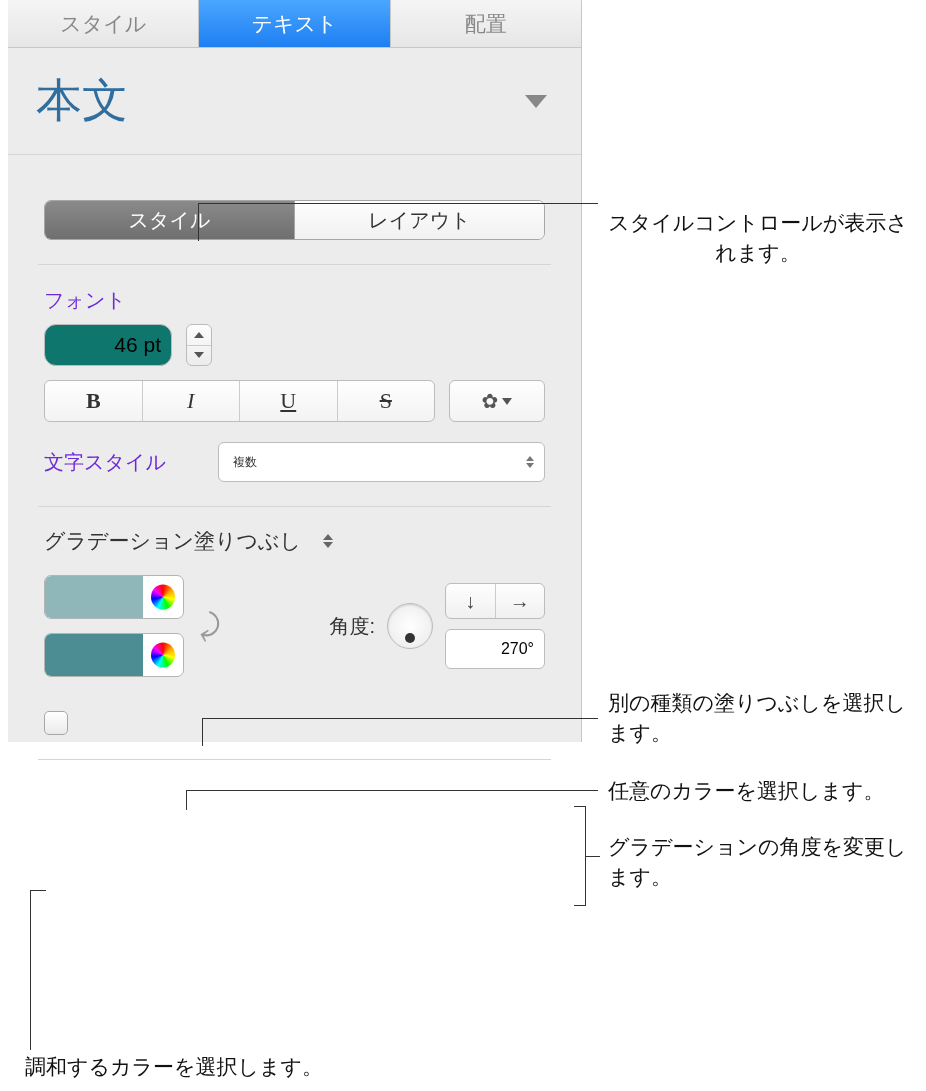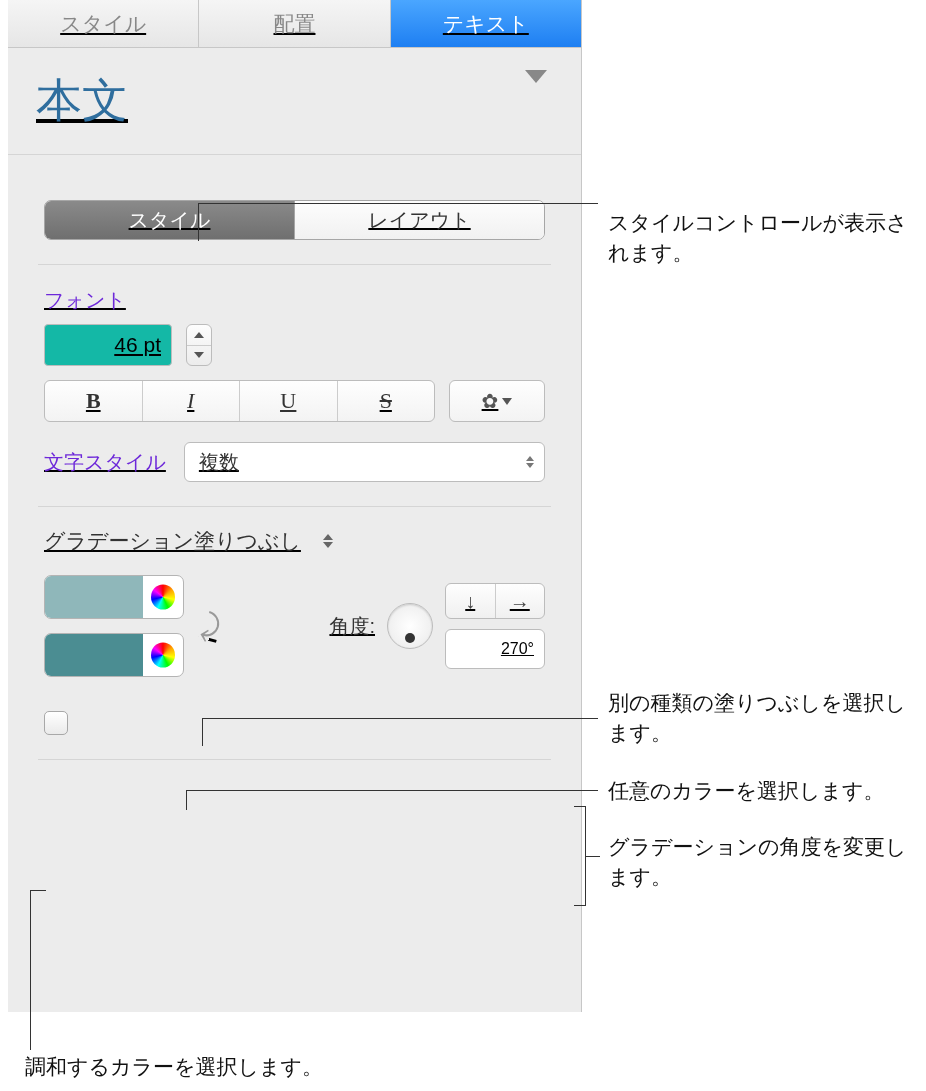--- a/index.html
+++ b/index.html
@@ -7,25 +7,24 @@
     font-family: -apple-system, "Hiragino Kaku Gothic ProN", "ヒラギノ角ゴ ProN", sans-serif;
     background: #fff;
     width: 926px;
     height: 1091px;
     position: relative;
   }
   .panel {
     position: absolute;
     left: 8px; top: 0;
     width: 574px;
-    height: 1012px;
+    height: 742px;
     background: #ececec;
     border: 1px solid #c7c7c7;
     border-width: 0 1px 0 0;
-    text-decoration: underline;
   }
 
   
   .top-tabs {
     display: flex;
     height: 48px;
     border-bottom: 1px solid #c7c7c7;
     background: linear-gradient(#f5f5f5,#e6e6e6);
   }
   .top-tab {
@@ -36,20 +35,21 @@
     border-right: 1px solid #c7c7c7;
   }
   .top-tab:last-child { border-right: none; }
   .top-tab.active {
     background: linear-gradient(#4aa6ff,#1e7ff2);
     color: #fff;
   }
 
   .paragraph-style-row {
     display: flex;
+    align-items: center;
     justify-content: space-between;
     padding: 22px 34px 22px 28px;
     border-bottom: 1px solid #d5d5d5;
   }
   .paragraph-style-name {
     font-size: 46px;
     font-weight: 300;
     color: #2f6e9e;
     font-family: "Gill Sans","Hiragino Sans",sans-serif;
   }
@@ -115,23 +115,23 @@
     border-right: 5px solid transparent;
   }
   .dd-arrows .up { border-bottom: 6px solid #fff; }
   .dd-arrows .down { border-top: 6px solid #fff; }
 
   .font-row1 { padding: 0 36px 14px; }
   .font-row2 { padding: 0 36px 14px; display: flex; gap: 14px; }
   .weight-dd { flex: 1; }
   .size-box {
     width: 128px;
-    background: #14b8a6;
+    background: #0f766e;
     border: 1px solid #bcbcbc;
-    border-radius: 4px;
+    border-radius: 12px;
     height: 42px;
     display: flex; align-items: center; justify-content: flex-end;
     padding: 0 10px 0 0;
     font-size: 21px;
   }
   .stepper {
     display: flex; flex-direction: column;
     width: 26px;
     border: 1px solid #bcbcbc;
     border-radius: 6px;
@@ -157,22 +157,23 @@
     border:1px solid #bcbcbc; border-radius:6px;
     background:linear-gradient(#fefefe,#f3f3f3);
     display:flex;align-items:center;justify-content:center; gap:4px;
   }
   .gear-ic { font-size:20px; color:#555; }
   .mini-chev { width:0;height:0;border-left:5px solid transparent;border-right:5px solid transparent;border-top:7px solid #555; }
 
   .charstyle-row { padding: 6px 36px 24px; display:flex; align-items:center; gap:18px; }
   .charstyle-dd {
     flex:1; background:#fff; border:1px solid #bcbcbc; border-radius:6px;
-    height:40px; display:flex;align-items:center; padding:0 34px 0 14px; font-size:20px; color:#333;
+    height:40px; display:flex;align-items:center; padding:0 34px 0 14px; font-size:12px; color:#333;
     position:relative;
+    margin-left:34px;
   }
   .dd-single-chev {
     position:absolute; right:10px; top:50%; transform:translateY(-50%);
     display:flex;flex-direction:column;gap:2px;
   }
   .dd-single-chev .u{width:0;height:0;border-left:4px solid transparent;border-right:4px solid transparent;border-bottom:5px solid #777;}
   .dd-single-chev .d{width:0;height:0;border-left:4px solid transparent;border-right:4px solid transparent;border-top:5px solid #777;}
 
   .filltype-row { padding: 20px 36px 16px; display:flex; align-items:center; gap:16px; position:relative; }
   .filltype-label { font-size:21px; color:#333; }
@@ -256,22 +257,22 @@
     width:12px;
   }
 </style>
 </head>
 <body>
 
 <div class="panel">
 
   <div class="top-tabs">
     <div class="top-tab">スタイル</div>
+    <div class="top-tab active">テキスト</div>
     <div class="top-tab">配置</div>
-    <div class="top-tab active">テキスト</div>
   </div>
 
   <div class="paragraph-style-row">
     <div class="paragraph-style-name">本文</div>
     <div class="chevron-down"></div>
   </div>
 
   <div class="seg-wrap">
     <div class="segmented">
       <button class="seg-btn selected">スタイル</button>
@@ -365,21 +366,21 @@
   <div class="apply-row">
     <div class="checkbox"></div>
   </div>
 
   <div class="hr" style="margin-top:16px;"></div>
 
 </div>
 
 <div class="lead-v" style="left:198px; top:203px; height:38px;"></div>
 <div class="lead-h" style="left:198px; top:203px; width:400px;"></div>
-<div class="callout" style="left:608px; top:208px; width:300px;">スタイルコントロールが表示されます。</div>
+<div class="callout" style="left:608px; top:208px; width:300px;text-align:center;">スタイルコントロールが表示されます。</div>
 
 <div class="lead-v" style="left:202px; top:718px; height:28px;"></div>
 <div class="lead-h" style="left:202px; top:718px; width:396px;"></div>
 <div class="callout" style="left:608px; top:688px; width:300px;">別の種類の塗りつぶしを選択します。</div>
 
 <div class="lead-h" style="left:186px; top:790px; width:412px;"></div>
 <div class="lead-v" style="left:186px; top:790px; height:20px;"></div>
 <div class="callout" style="left:608px; top:776px; width:316px;">任意のカラーを選択します。</div>
 
 <div class="bracket" style="left:574px; top:806px; height:100px;"></div>

